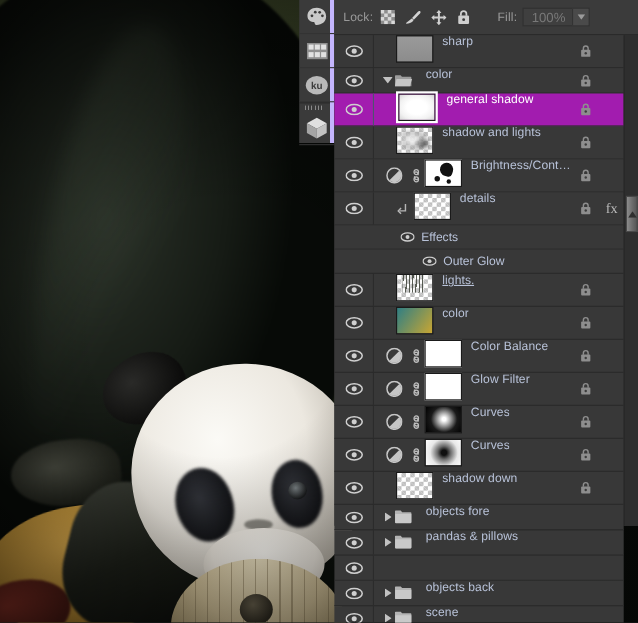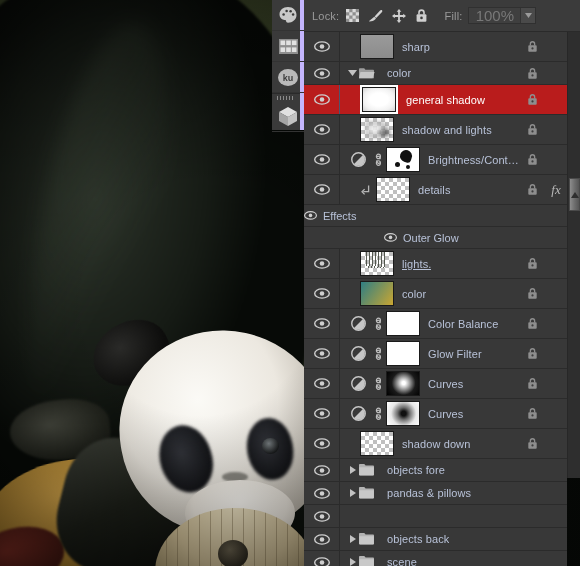--- a/index.html
+++ b/index.html
@@ -238,46 +238,46 @@
     padding-left:8px;
   }
   .lbl { color:#9a9a9a; font-size:11px; letter-spacing:.2px; }
   .lockicons { display:flex; align-items:center; gap:9px; margin-left:7px; }
   .fillgrp { display:flex; align-items:center; margin-left:auto; margin-right:44px; gap:5px; }
   .fillbox {
     display:flex; align-items:center;
     background:#3f3f3f; border:1px solid #303030;
     height:17px;
   }
-  .fillval { color:#787878; font-size:15px; padding:0 6px 0 7px; min-width:34px; }
+  .fillval { color:#787878; font-size:12px; padding:0 6px 0 7px; min-width:34px; }
   .fillarrow {
     width:15px; height:15px; background:#4a4a4a;
     border-left:1px solid #333;
     display:flex; align-items:center; justify-content:center;
   }
 
   
   .row {
     display:flex; align-items:center; position:relative;
     border-bottom:1px solid #2b2b2b;
     background:#383838;
   }
   .row.layer { height:30px; }
   .row.group { height:23px; }
   .row.fx    { height:22px; background:#383838; }
-  .row.sel   { background:#b91c1c; }
+  .row.sel   { background:#a21caf; }
 
   .eyecell {
     width:36px; height:100%; display:flex; align-items:center; justify-content:center;
     border-right:1px solid #2b2b2b;
     flex:none;
   }
   .row.sel .eyecell { border-right-color:#4d556d; }
 
-  .content { display:flex; align-items:center; flex:1; min-width:0; height:100%; padding-left:6px; }
+  .content { display:flex; flex:1; min-width:0; height:100%; padding-left:6px; }
 
   .tri { width:13px; flex:none; display:flex; align-items:center; justify-content:center; }
   .folder { width:20px; flex:none; display:flex; align-items:center; }
   .clip { width:20px; flex:none; display:flex; align-items:center; justify-content:center; color:#a8a8a8; font-size:11px; }
   .adjico { width:24px; flex:none; display:flex; align-items:center; justify-content:center; }
   .linkico { width:16px; flex:none; display:flex; align-items:center; justify-content:center; }
 
   .thumb {
     width:34px; height:25px; flex:none;
     border:1px solid #1a1a1a;
@@ -296,21 +296,21 @@
     white-space:nowrap; overflow:hidden; text-overflow:ellipsis;
     letter-spacing:.1px;
   }
   .name.editing { text-decoration:underline; }
   .row.sel .name { color:#ffffff; }
   .lockcell {
     width:26px; flex:none; display:flex; align-items:center; justify-content:center;
   }
   .fxcell { width:22px; flex:none; display:flex; align-items:center; justify-content:center; }
 
-  .fxrow { display:flex; align-items:center; gap:6px; }
+  .fxrow { padding-left:60px; display:flex; align-items:center; gap:6px; }
   .fxrow.deep { padding-left:80px; }
   .fxname { color:#b8c2d8; font-size:11px; }
 
   
   #scroll {
     position:absolute; right:0; top:32px; width:13px; bottom:0;
     background:#2e2e2e; border-left:1px solid #272727;
   }
   #scrollthumb {
     position:absolute; left:1px; width:11px; top:146px; height:33px;
@@ -599,21 +599,21 @@
             <span class="name">details</span>
           </div>
           <div class="lockcell">
             <svg width="11" height="13" viewBox="0 0 11 13">
               <path d="M2.7 5.4V3.9a2.8 2.8 0 0 1 5.6 0v1.5H7V3.9a1.5 1.5 0 0 0-3 0v1.5z" fill="#8e8e8e"></path>
               <rect x="1.3" y="5.2" width="8.4" height="6.5" rx=".9" fill="#8e8e8e"></rect>
               <circle cx="5.5" cy="8.4" r="1.1" fill="#3c3c3c"></circle>
             </svg>
           </div>
           <div class="fxcell">
-            <span style="font-family:'Liberation Serif',serif;font-style:italic;font-size:13px;color:#b9b9b9;">fx</span>
+            <span style="font-family:'Liberation Serif',serif;font-size:13px;color:#b9b9b9;">fx</span>
           </div>
         </div>
         <div class="row fx rowwrap">
           <div class="fxrow">
             <span>
               <svg width="13" height="9" viewBox="0 0 13 9">
                 <ellipse cx="6.5" cy="4.4" rx="5.9" ry="3.7" fill="none" stroke="#cfcfcf" stroke-width="1.2"></ellipse>
                 <circle cx="6.5" cy="4.4" r="1.8" fill="#cfcfcf"></circle>
               </svg>
             </span>

